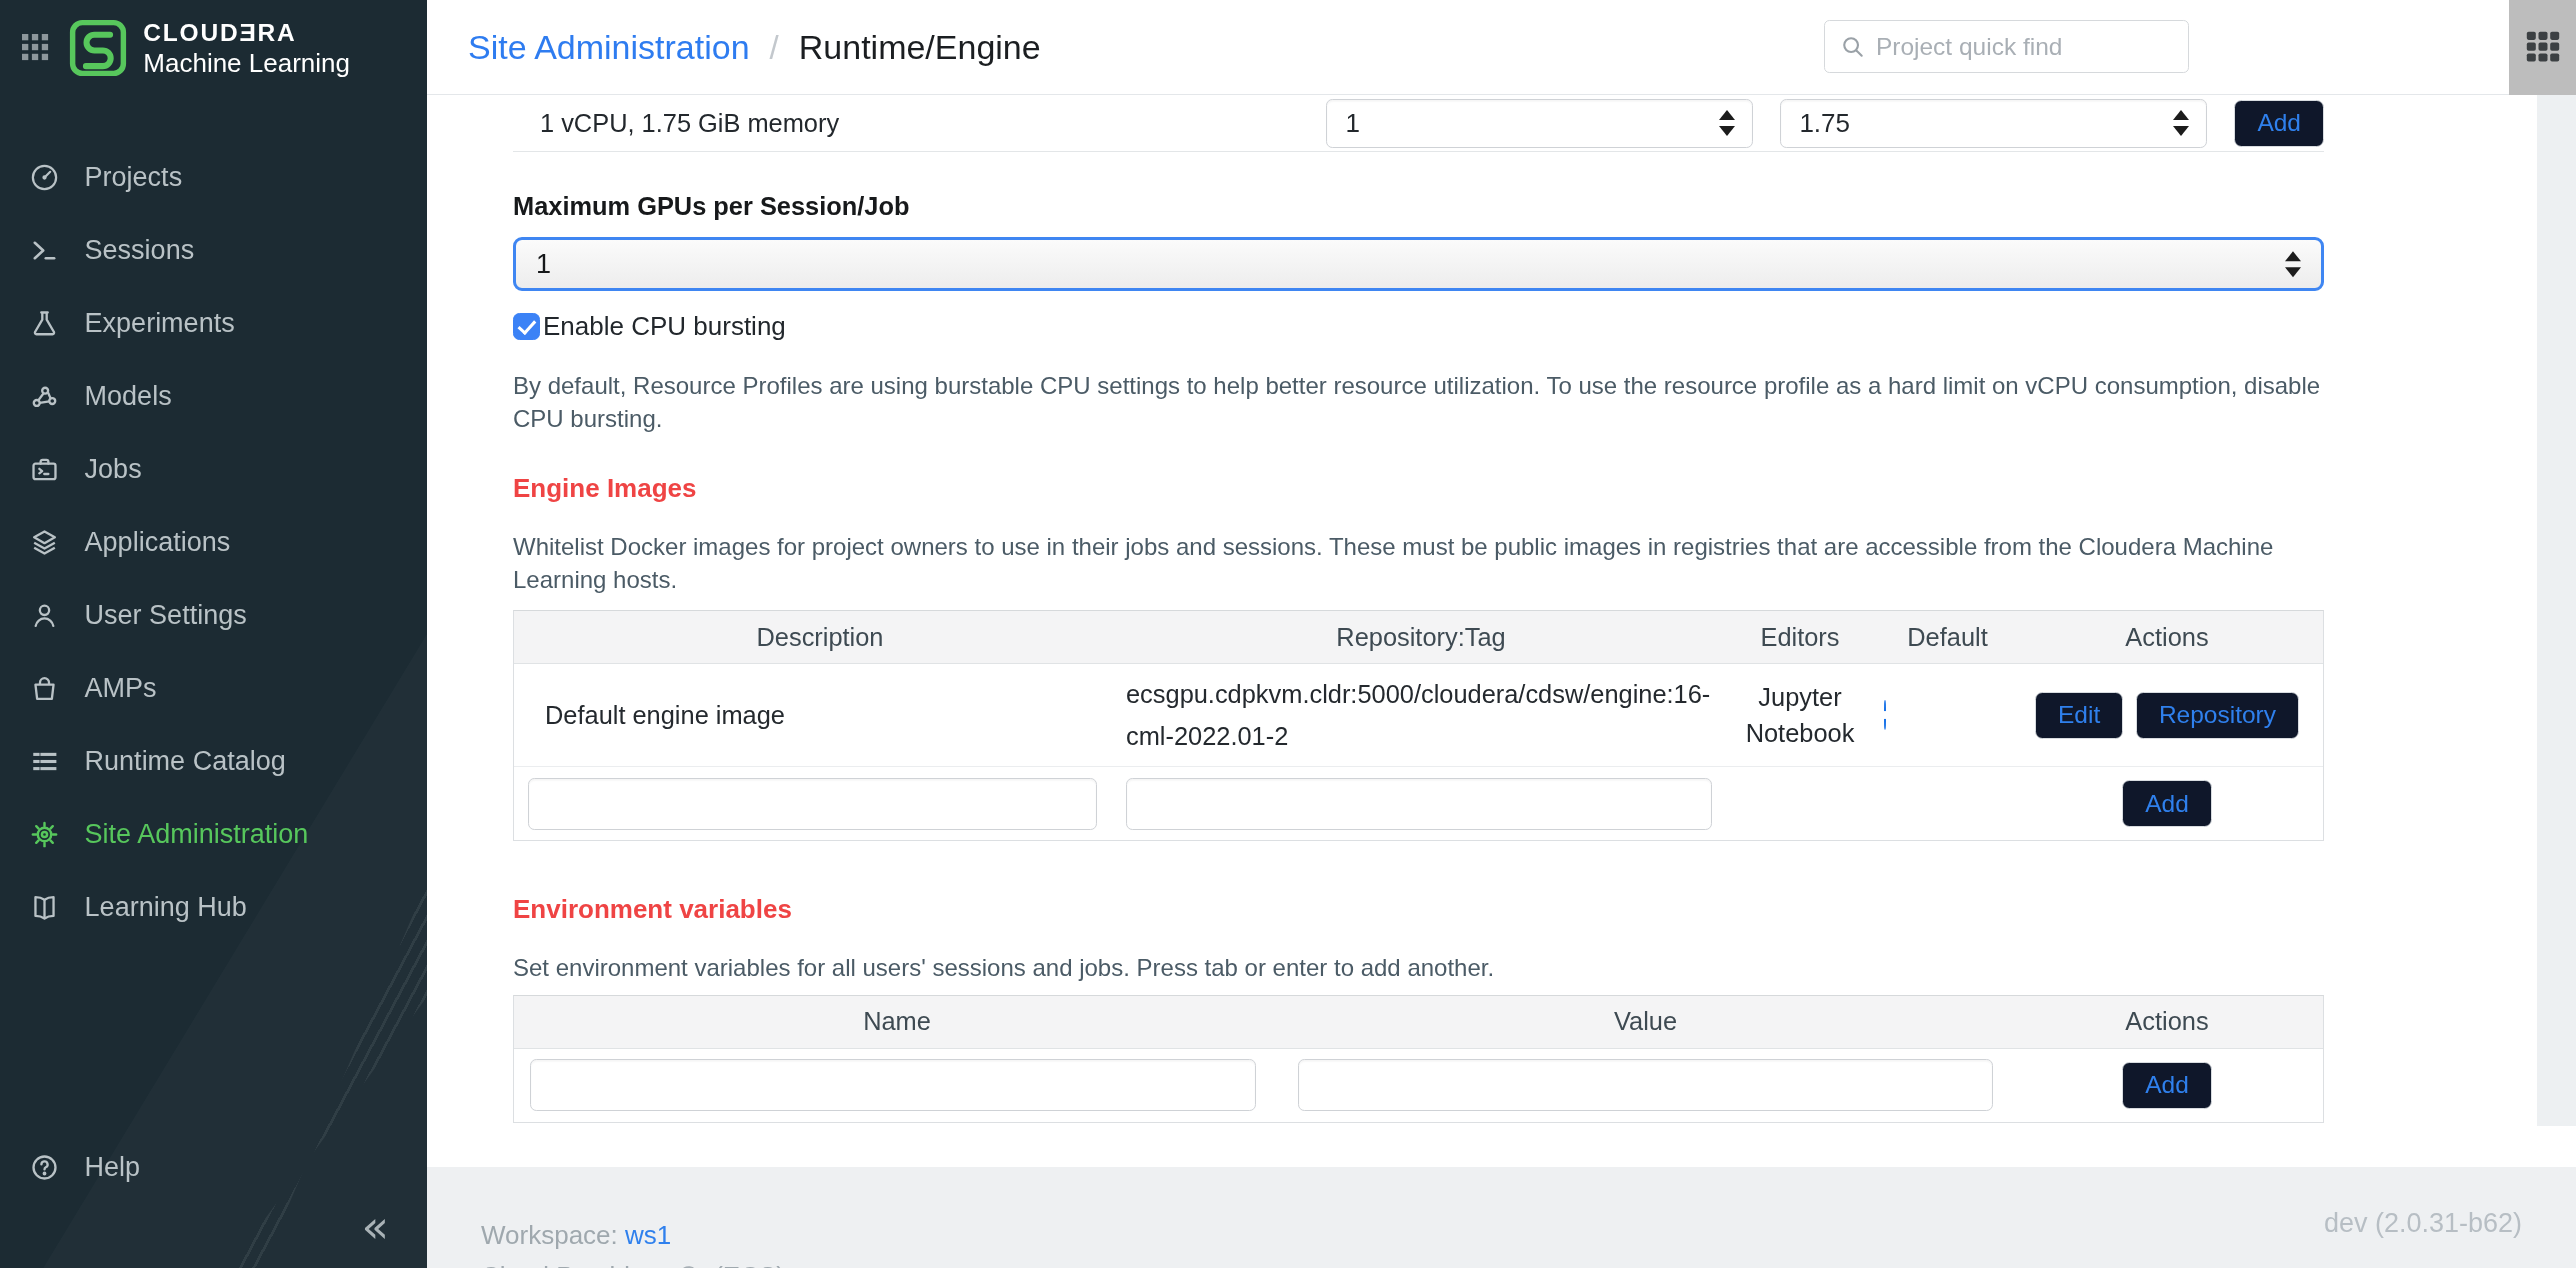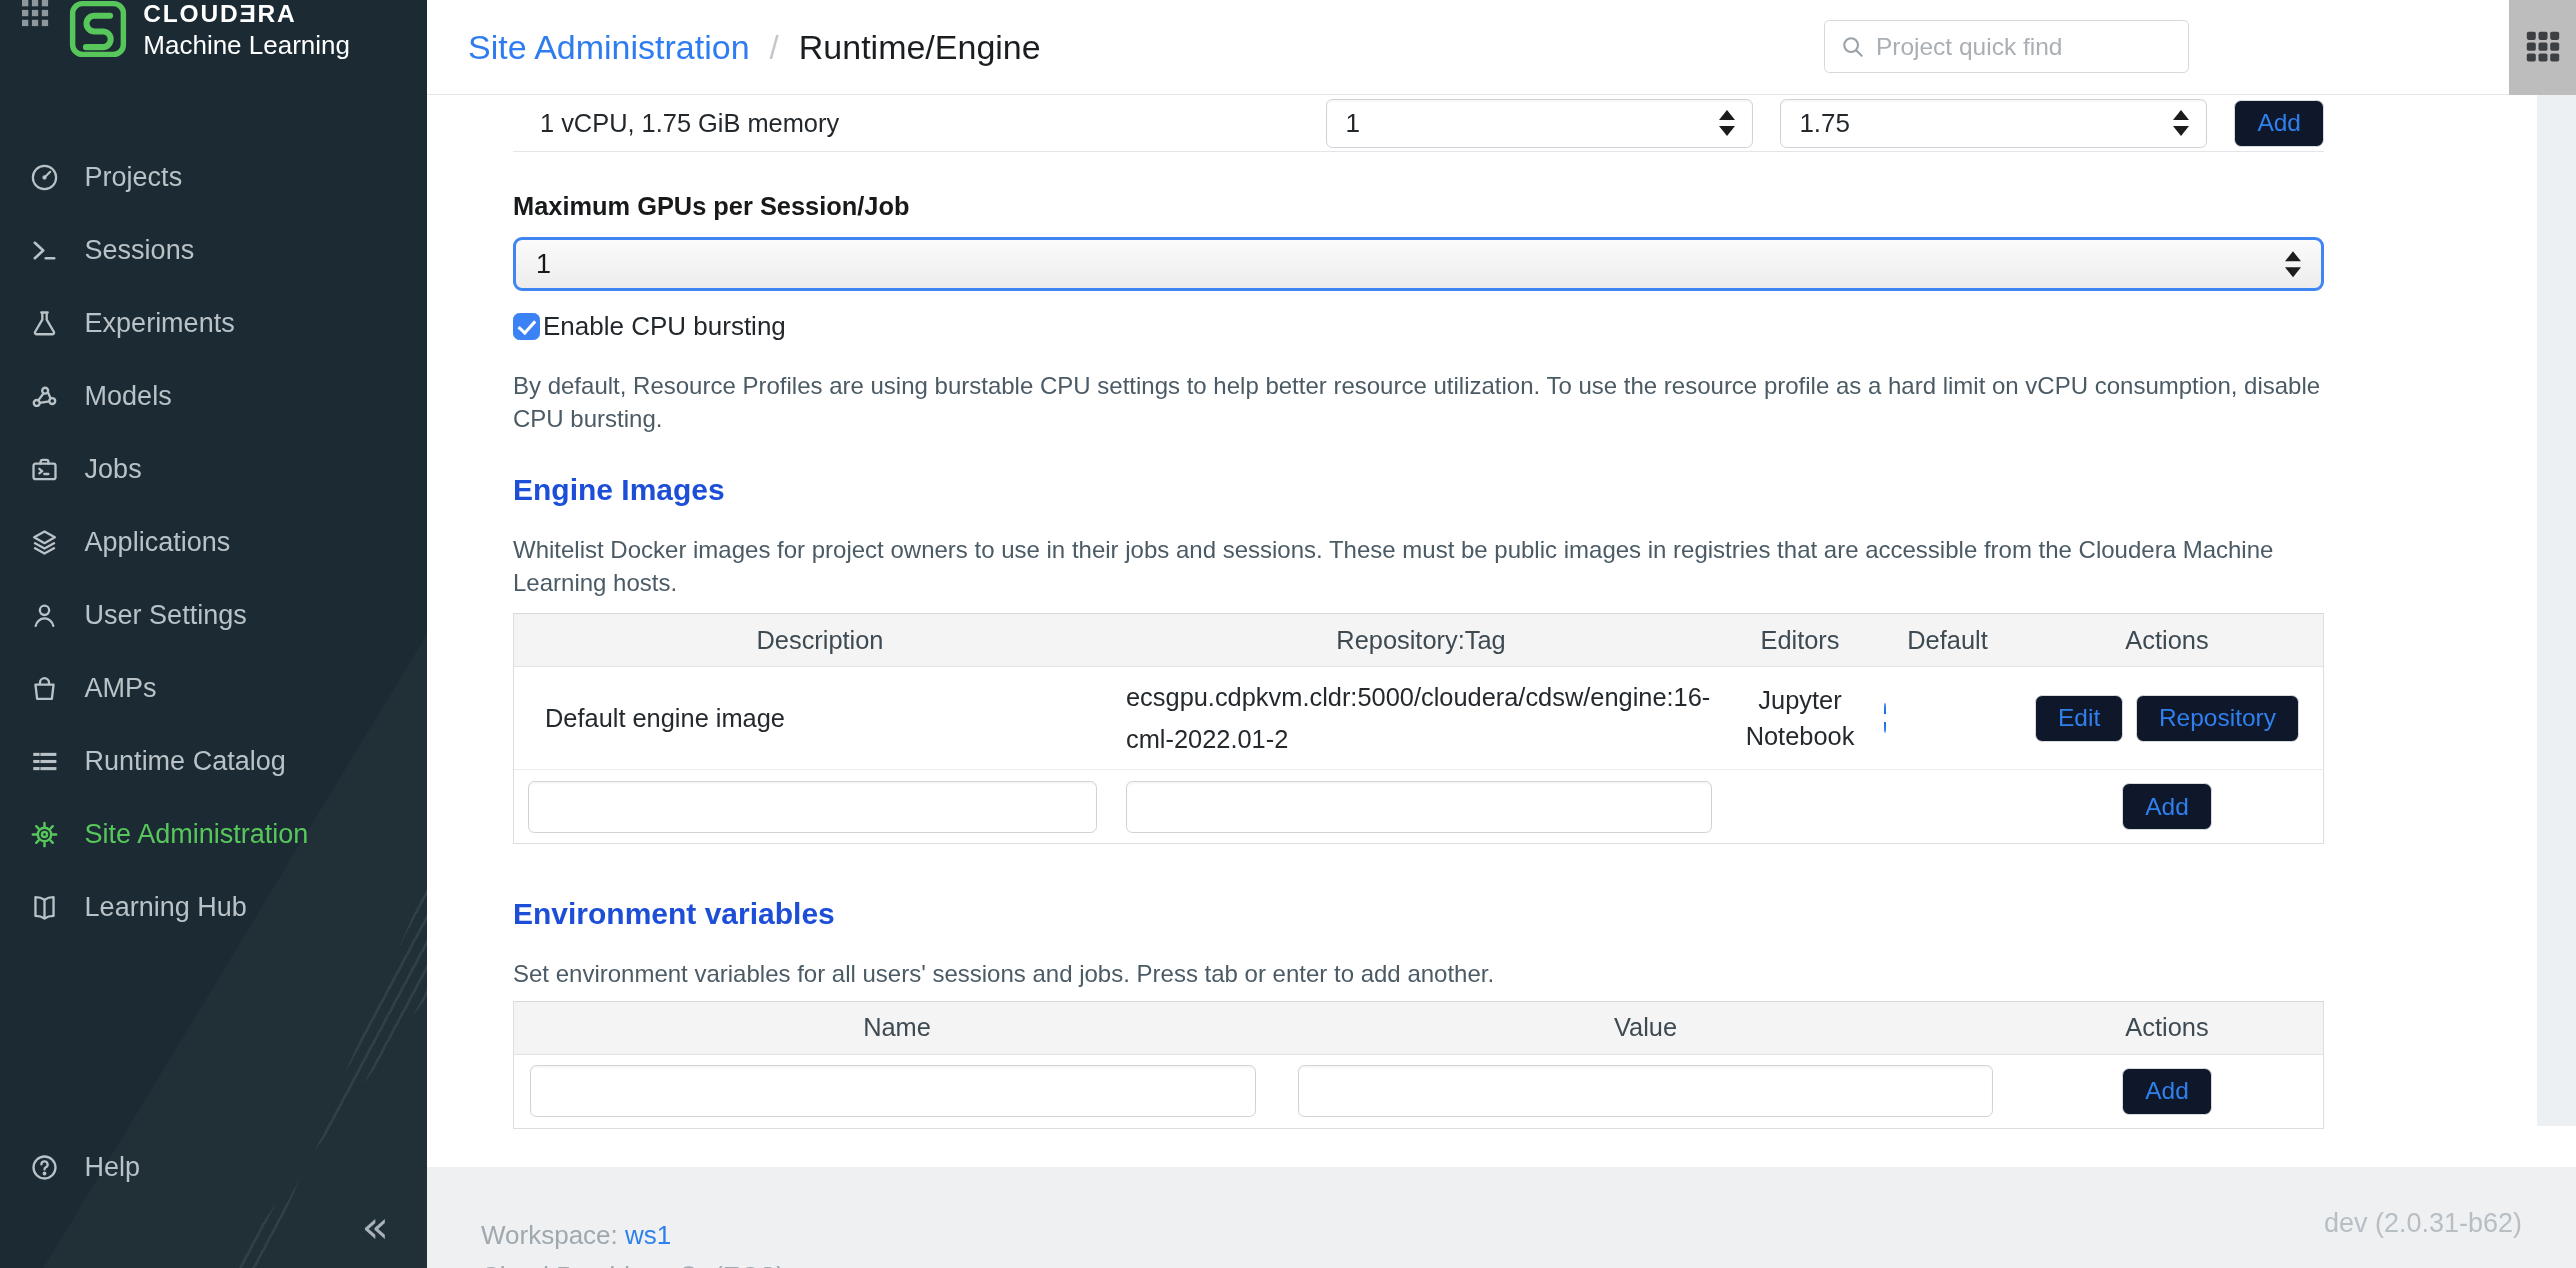--- a/index.html
+++ b/index.html
@@ -9,21 +9,21 @@
   
   .sidebar { position:absolute; left:0; top:0; width:427px; height:1269px;
     background:#1c2b33; overflow:hidden; z-index:5; }
   .decor1 { position:absolute; bottom:0; left:54px; width:545px; height:508px;
     background:repeating-linear-gradient(118deg, rgba(255,255,255,0.07) 0 2.7px, transparent 2.7px 11.8px);
     clip-path:polygon(38% 100%, 78% 0, 100% 0, 32% 100%); }
   .decor2 { position:absolute; bottom:0; right:0; width:427px; height:635px;
     background:rgba(255,255,255,0.025);
     clip-path:polygon(100% 0, 100% 100%, 10% 100%); }
   .brand-row { position:absolute; top:0; left:0; height:98px; width:100%;
-    display:flex; align-items:flex-start; }
+    display:flex; align-items:center; }
   .grid-dots { margin-left:22px; flex:0 0 auto; }
   .logo-badge { margin-left:20px; flex:0 0 auto; }
   .brand-text { margin-left:16.3px; color:#fff; }
   .brand-title { font-size:24.5px; font-weight:700; letter-spacing:1.8px; }
   .brand-sub { font-size:26px; font-weight:400; margin-top:1.8px; }
   .nav { position:absolute; top:141px; left:0; width:100%; }
   .nav-item { height:73px; display:flex; align-items:center; padding-left:27px;
     color:#b9c2c6; cursor:pointer; }
   .nav-item .ic { width:34px; height:34px; flex:0 0 auto; display:flex;
     align-items:center; justify-content:center; }
@@ -92,21 +92,21 @@
   .check-row { margin-top:20px; display:flex; align-items:center; }
   .checkbox { width:27px; height:27px; border-radius:6.4px; background:#fff;
     border:1.8px solid #b6bcc2; position:relative; cursor:pointer; }
   .checkbox.checked { background:#3b82f6; border-color:#3b82f6; }
   .checkbox.checked::after { content:""; position:absolute; left:8.2px; top:2.7px;
     width:7.3px; height:13.6px; border:solid #fff; border-width:0 3.6px 3.6px 0;
     transform:rotate(42deg); }
   .check-row .lbl { margin-left:3px; font-size:26px; color:#22272c; }
 
   .para { margin-top:27px; font-size:24px; color:#4b5b66; line-height:33px; }
-  .h2 { margin-top:38px; font-size:30px; font-weight:700; color:#1d4ed8; }
+  .h2 { margin-top:38px; font-size:26px; font-weight:700; color:#ef4444; }
   .h2.env { margin-top:53px; }
   .para.tight { margin-top:25.4px; }
 
   
   .tbl { margin-top:14.5px; border:0.9px solid #dcdfe2; border-top:1.8px solid #d6d9db; }
   .tbl.env { margin-top:11px; }
   .thead { display:grid; background:#f4f4f5; border-bottom:0.9px solid #e0e3e5;
     height:53px; }
   .thead > div { display:flex; align-items:center; justify-content:center;
     font-size:25.4px; color:#3e4a52; }

